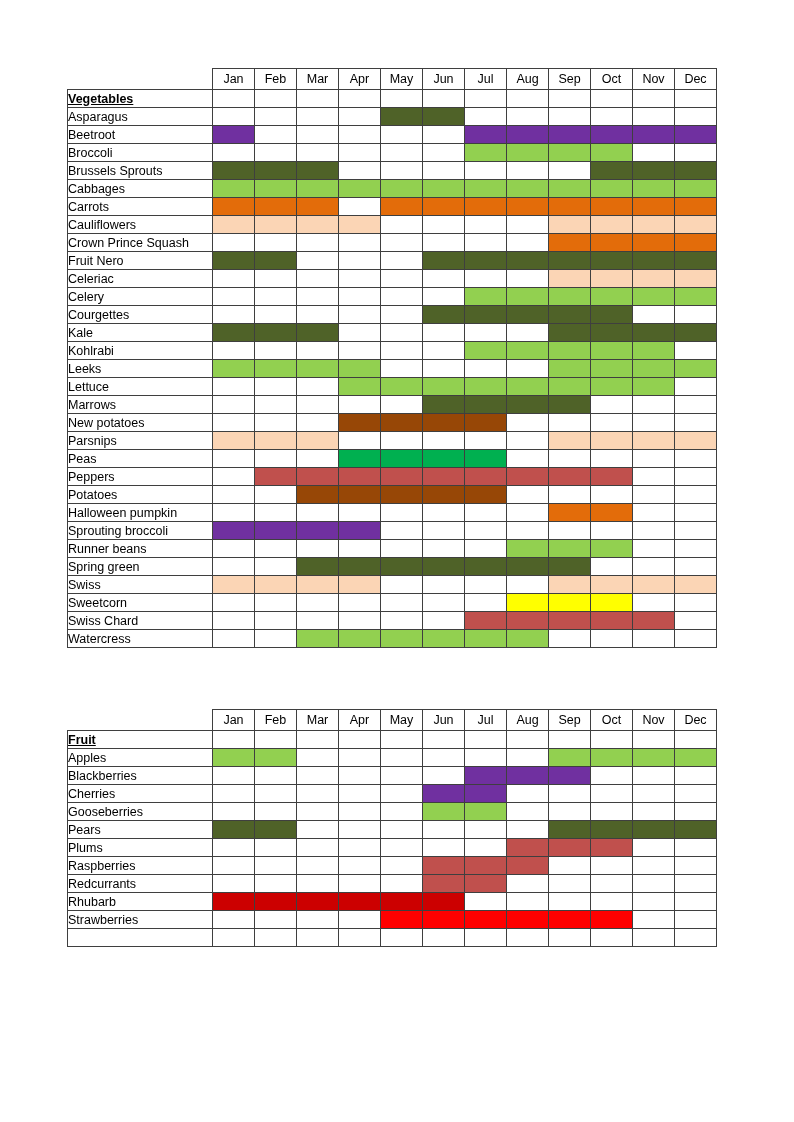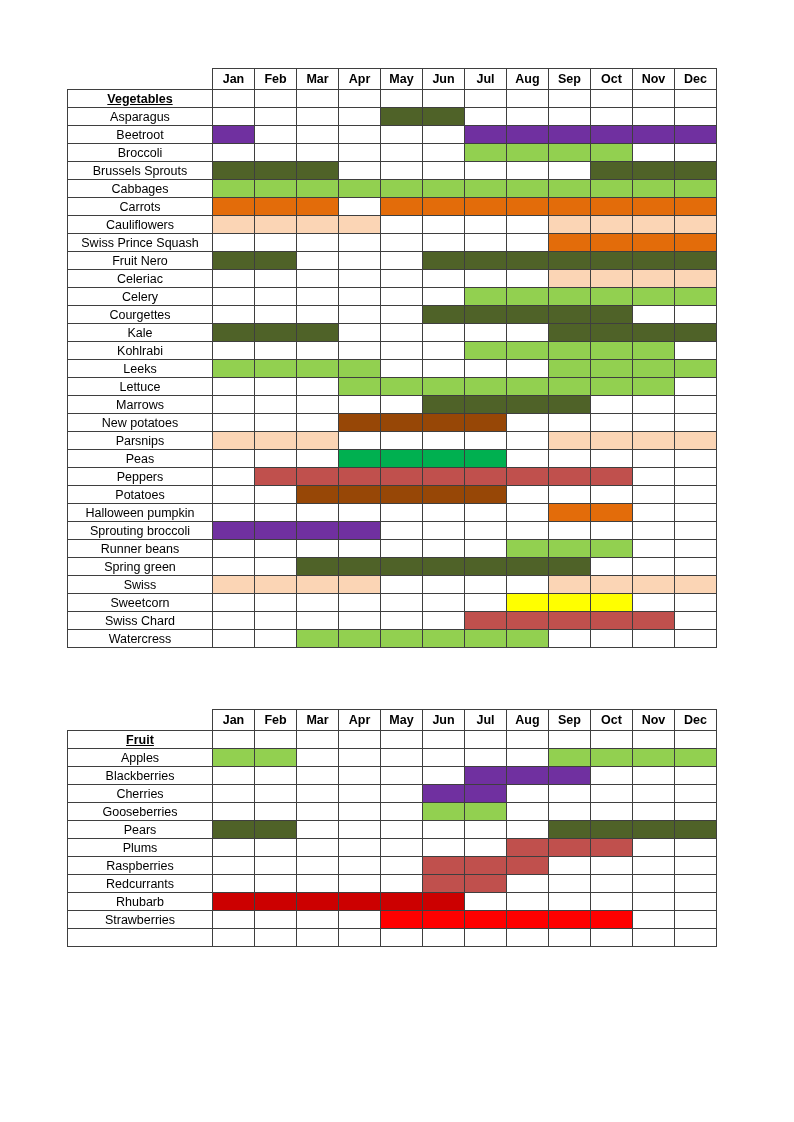--- a/index.html
+++ b/index.html
@@ -40,34 +40,34 @@
     border: 1px solid #3f3f3f;
     height: 18px;
     padding: 0;
     margin: 0;
     box-sizing: border-box;
   }
 
   
   .calendar thead th.month-head {
     font-size: 12.5px;
-    font-weight: bold;
+    font-weight: normal;
     vertical-align: middle;
     background: #ffffff;
     height: 21px;
     letter-spacing: 0px;
   }
   .calendar thead th.corner {
     border: none;
     background: transparent;
   }
 
   .row-label {
     font-size: 12.5px;
-    text-align: center;
+    text-align: left;
     vertical-align: middle;
     padding-left: 3px;
     white-space: nowrap;
     background: #ffffff;
     font-weight: normal;
   }
   .row-label.section {
     font-weight: bold;
     text-decoration: underline;
   }
@@ -241,21 +241,21 @@
           <td class="cell"></td>
           <td class="cell"></td>
           <td class="cell"></td>
           <td class="cell"></td>
           <td class="cell c-peach"></td>
           <td class="cell c-peach"></td>
           <td class="cell c-peach"></td>
           <td class="cell c-peach"></td>
         </tr>
         <tr>
-          <td class="row-label">Swiss Prince Squash</td>
+          <td class="row-label">Crown Prince Squash</td>
           <td class="cell"></td>
           <td class="cell"></td>
           <td class="cell"></td>
           <td class="cell"></td>
           <td class="cell"></td>
           <td class="cell"></td>
           <td class="cell"></td>
           <td class="cell"></td>
           <td class="cell c-orange"></td>
           <td class="cell c-orange"></td>

